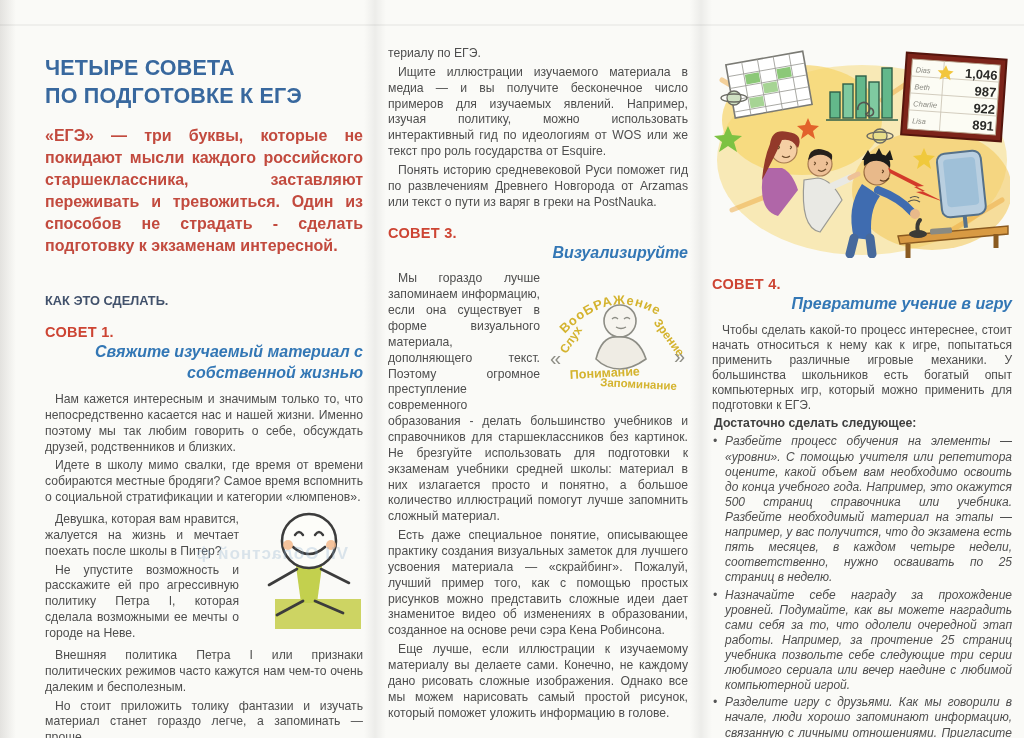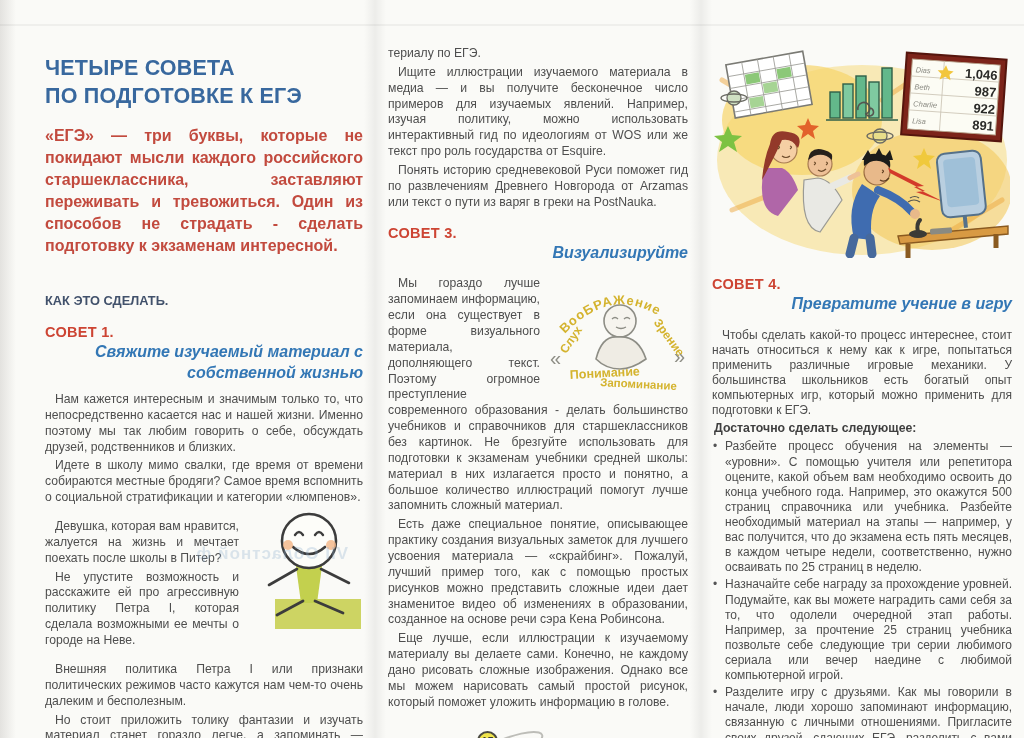--- a/index.html
+++ b/index.html
@@ -13,25 +13,25 @@
   .col{position:absolute;top:0;}
   #col1{left:45px;top:55px;width:318px;}
   #col2{left:388px;top:46px;width:300px;}
   #col3{left:712px;top:40px;width:300px;}
   h1{font-size:21.5px;line-height:1.3;color:#38689e;margin:0 0 14px 0;font-weight:bold;letter-spacing:.2px;}
   .intro{color:#c24a3e;font-weight:bold;font-size:16px;line-height:1.38;text-align:justify;margin:0 0 16px 0;}
   .lead{color:#41516b;font-weight:bold;font-size:12.8px;line-height:1.45;margin:0 0 14px 0;}
   .advice-head{color:#cd4433;font-weight:bold;font-size:14.5px;margin:14px 0 2px 0;letter-spacing:.3px;}
   .advice-sub{color:#3377b5;font-weight:bold;font-style:italic;font-size:16px;line-height:1.3;margin:0 0 8px 0;text-align:right;}
   .p{font-size:12.2px;line-height:1.3;text-align:justify;margin:0 0 3px 0;text-indent:10px;}
-  .p.gap{margin-top:13px;}
+  .p.gap{margin-top:6px;}
   .p.noind{text-indent:0;}
   #col3 .p{font-size:12px;line-height:1.26;}
   .list-title{font-size:12.3px;font-weight:bold;color:#3f3f3f;margin:2px 0 4px 2px;}
-  .bullet{position:relative;font-size:12px;line-height:1.26;text-align:justify;padding-left:13px;margin:0 0 2px 0;}
+  .bullet{position:relative;font-size:12px;line-height:1.26;text-align:justify;padding-left:13px;margin:0 0 2px 0;font-style:italic;}
   .bullet::before{content:"•";position:absolute;left:1px;top:0;color:#555;}
   .figwrap-right{float:right;margin:2px 0 4px 8px;}
   .ghost{position:absolute;left:108px;top:544px;width:240px;transform:scaleX(-1);
          color:#8fb0cf;opacity:.30;font-weight:bold;font-size:17px;letter-spacing:1px;pointer-events:none;}
   
   .scribing{position:relative;width:272px;height:172px;margin:10px 0 0 26px;}
   .scrib-num{position:absolute;width:21px;height:21px;border-radius:50%;background:#efe44c;
              border:2px solid #4a4a42;color:#3c3c34;font-weight:bold;font-size:11px;
              display:flex;align-items:center;justify-content:center;box-sizing:border-box;}
 </style>

